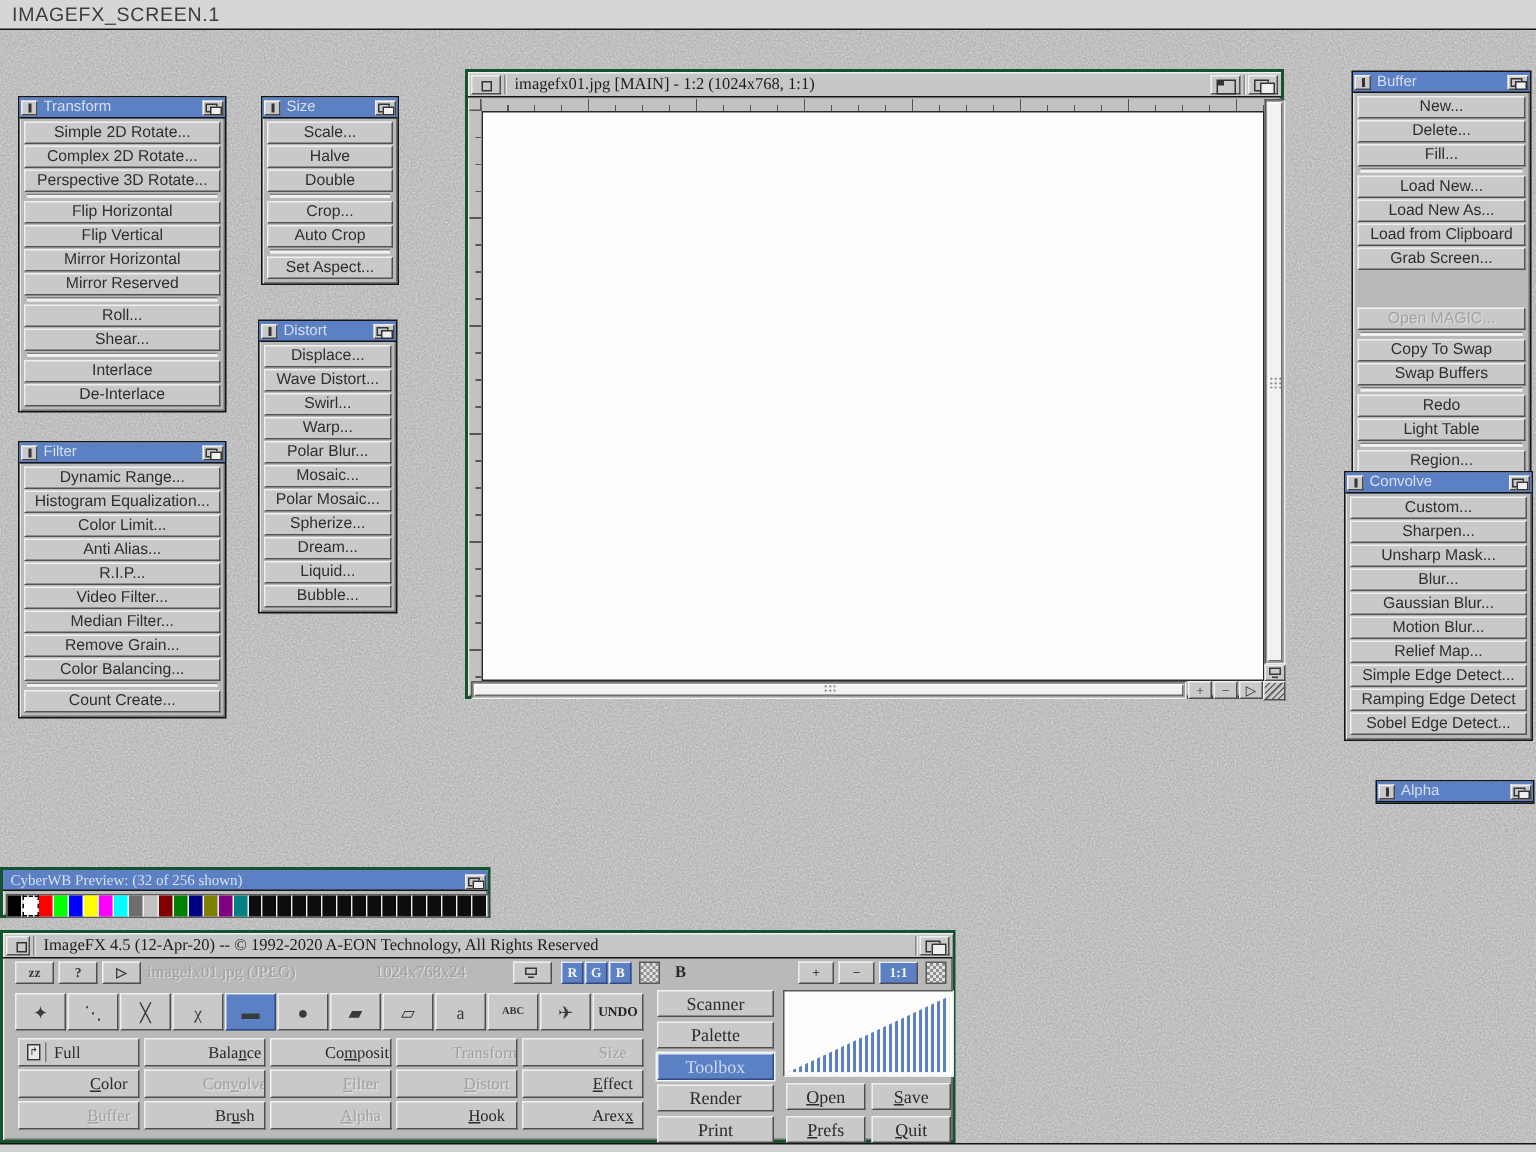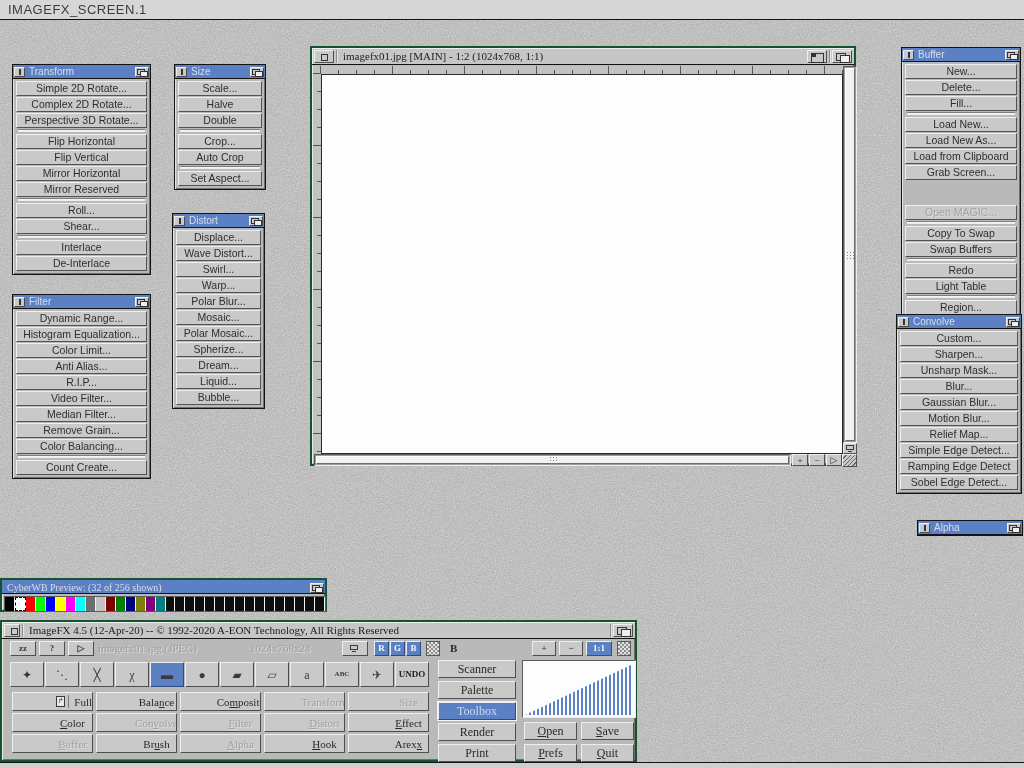--- a/index.html
+++ b/index.html
@@ -83,21 +83,21 @@
   .tool-glyph { font-size:12px; color:#3a3a3a; line-height:1; }
   .tool-glyph.small { font-size:7px; font-weight:bold; letter-spacing:0; }
   .undo-btn { width:34px; height:25px; background:#c9c9c9; border:1px solid; border-color:#efefef #4e4e4e #4e4e4e #efefef; font-size:9px; font-weight:bold; color:#222; text-align:center; line-height:23px; flex:0 0 auto; }
 
   .cmd-grid { position:absolute; left:10px; top:70px; display:grid; grid-template-columns:repeat(5, 81px); gap:2px 3px; }
   .grid-btn { height:19px; background:#c9c9c9; border:1px solid; border-color:#efefef #4e4e4e #4e4e4e #efefef; font-size:11px; color:#2a2a2a; display:flex; align-items:center; justify-content:center; white-space:nowrap; overflow:hidden;padding-left:40px; }
   .grid-btn.ghost { color:#a2a2a2; text-shadow:1px 1px 0 #dedede; }
   .grid-btn u { text-underline-offset:1px; }
   .grid-btn .pgico { width:9px; height:11px; border:1px solid #3a3a3a; font-size:7px; line-height:9px; text-align:center; color:#3a3a3a; margin-right:3px; background:#e8e8e8; }
   .grid-btn .vsep { width:1px; height:13px; background:#7a7a7a; margin-right:5px; }
-  .grid-btn.has-icon { justify-content:flex-end; padding-left:5px; }
+  .grid-btn.has-icon { justify-content:flex-start; padding-left:5px; }
 
   .side-col { position:absolute; left:436px; top:38px; display:flex; flex-direction:column; gap:3px; }
   .side-btn { width:78px; height:18px; background:#c9c9c9; border:1px solid; border-color:#efefef #4e4e4e #4e4e4e #efefef; font-size:12px; color:#2a2a2a; text-align:center; line-height:16px; }
   .side-btn.sel { background:#5b80c4; color:#cdd9f0; border-color:#e6ecf8 #2e4a7e #2e4a7e #e6ecf8; box-shadow:0 0 0 1px #f4f4f4; }
 
   .ramp-box { position:absolute; left:520px; top:38px; width:114px; height:58px; background:#fdfdfd; border:1px solid; border-color:#5a5a5a #ededed #ededed #5a5a5a; }
   .ramp { position:absolute; left:2px; top:2px; right:2px; bottom:2px; background:repeating-linear-gradient(90deg, #5b80c4 0 2px, #fdfdfd 2px 4px); clip-path:polygon(0 100%, 100% 2%, 100% 100%); }
 
   .act-grid { position:absolute; left:522px; top:100px; display:grid; grid-template-columns:53px 53px; gap:4px 4px; }
   .act-btn { height:18px; background:#c9c9c9; border:1px solid; border-color:#efefef #4e4e4e #4e4e4e #efefef; font-size:12px; color:#2a2a2a; display:flex; align-items:center; justify-content:center; }

